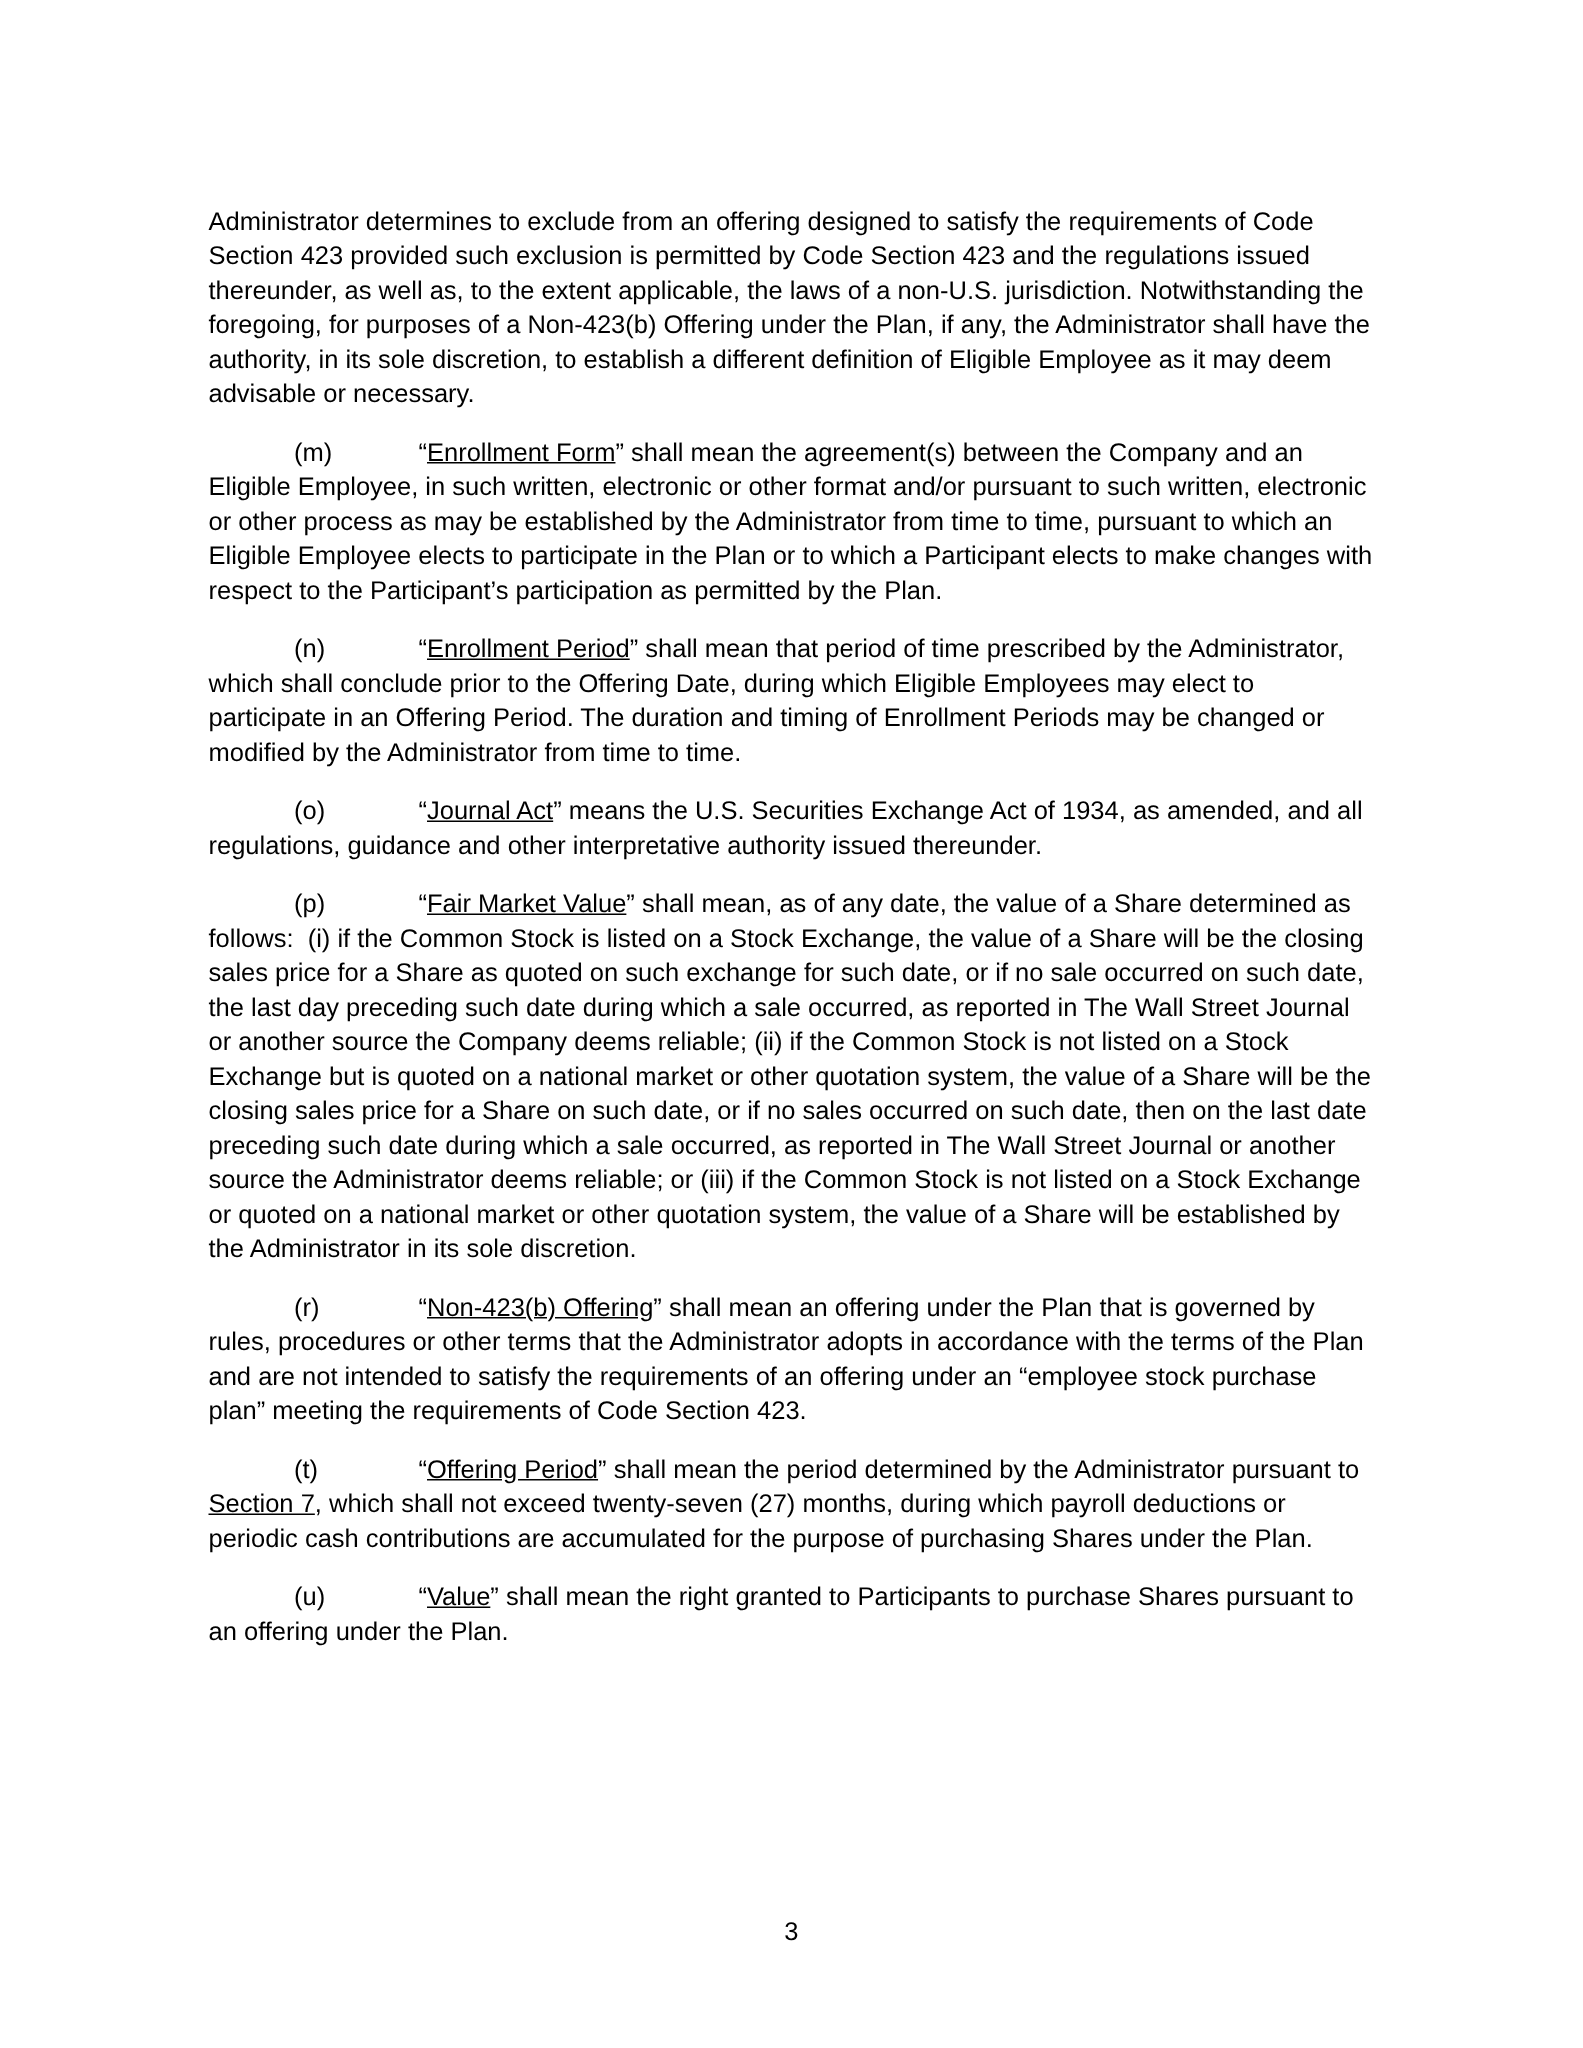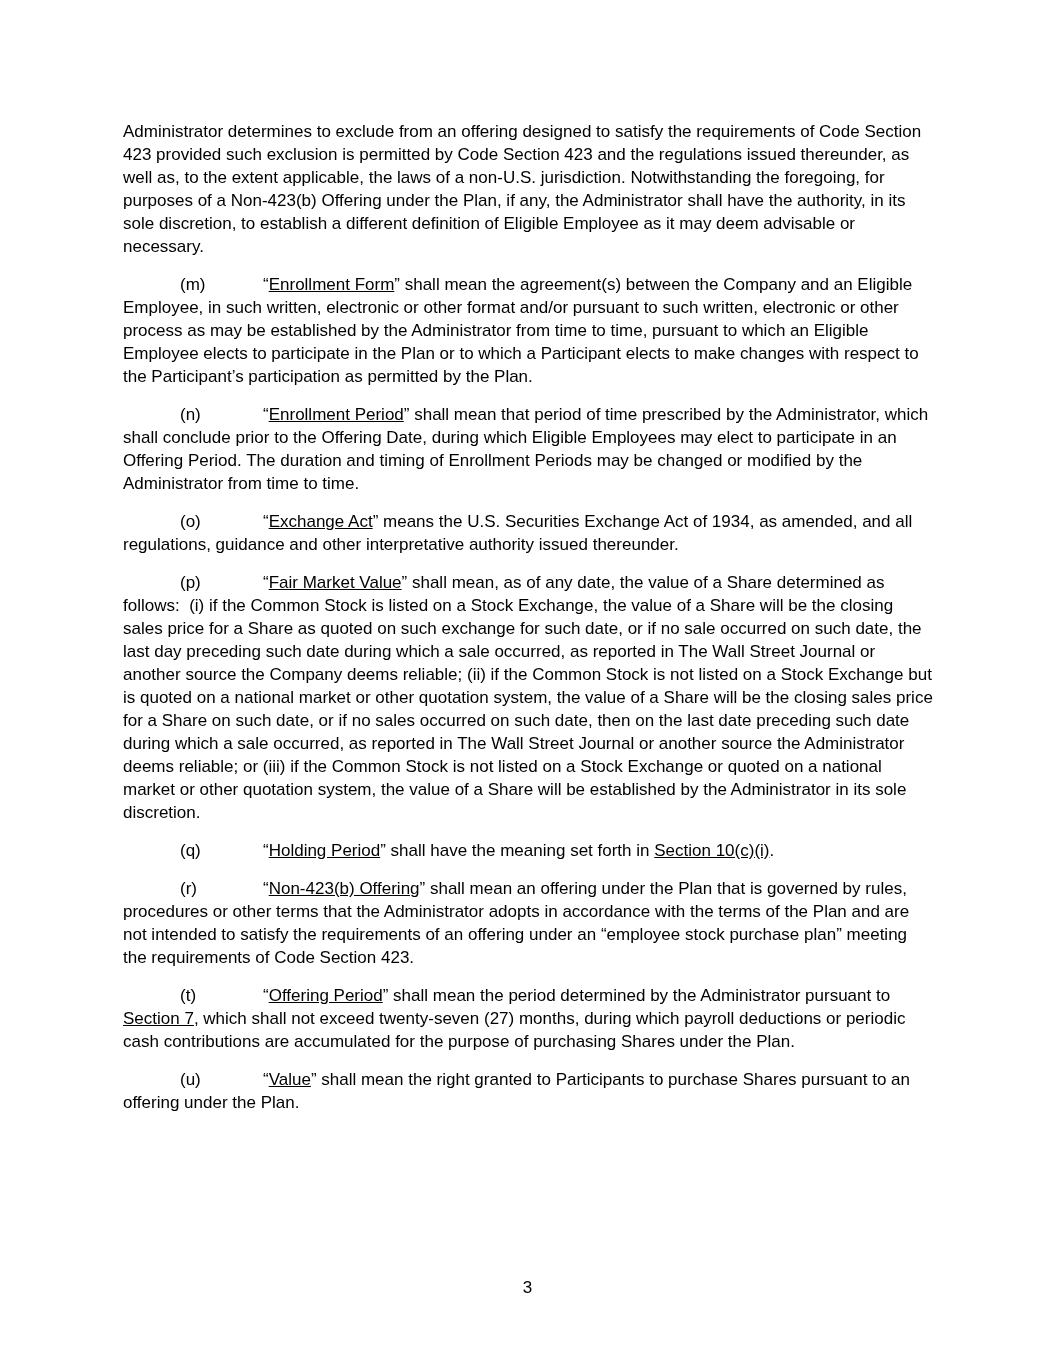--- a/index.html
+++ b/index.html
@@ -18,21 +18,21 @@
     line-height: 23px;
     overflow: hidden;
   }
   .content {
     position: absolute;
     left: 123px;
     top: 120px;
     width: 810px;
   }
   p.para {
-    margin: 0;
+    margin: 16px;
     white-space: pre-wrap;
   }
   p.para + p.para {
     margin-top: 15px;
   }
   p.def {
     text-indent: 57px;
   }
   .label {
     display: inline-block;
@@ -55,21 +55,20 @@
   }
 </style>
 </head>
 <body>
 
 <div class="page">
   <div class="content" id="content">
       <p class="para"><span>Administrator determines to exclude from an offering designed to satisfy the requirements of Code Section 423 provided such exclusion is permitted by Code Section 423 and the regulations issued thereunder, as well as, to the extent applicable, the laws of a non-U.S. jurisdiction. Notwithstanding the foregoing, for purposes of a Non-423(b) Offering under the Plan, if any, the Administrator shall have the authority, in its sole discretion, to establish a different definition of Eligible Employee as it may deem advisable or necessary.</span></p>
       <p class="para def"><span class="label">(m)</span><span>“</span><span class="u">Enrollment Form</span><span>” shall mean the agreement(s) between the Company and an Eligible Employee, in such written, electronic or other format and/or pursuant to such written, electronic or other process as may be established by the Administrator from time to time, pursuant to which an Eligible Employee elects to participate in the Plan or to which a Participant elects to make changes with respect to the Participant’s participation as permitted by the Plan.</span></p>
       <p class="para def"><span class="label">(n)</span><span>“</span><span class="u">Enrollment Period</span><span>” shall mean that period of time prescribed by the Administrator, which shall conclude prior to the Offering Date, during which Eligible Employees may elect to participate in an Offering Period. The duration and timing of Enrollment Periods may be changed or modified by the Administrator from time to time.</span></p>
-      <p class="para def"><span class="label">(o)</span><span>“</span><span class="u">Exchange Act</span><span>” means the U.S. Securities Exchange Act of 1934, as amended, and all regulations, guidance and other interpretative authority issued thereunder.</span></p>
+      <p class="para def"><span class="label">(o)</span><span>“</span><span class="u">Journal Act</span><span>” means the U.S. Securities Exchange Act of 1934, as amended, and all regulations, guidance and other interpretative authority issued thereunder.</span></p>
       <p class="para def"><span class="label">(p)</span><span>“</span><span class="u">Fair Market Value</span><span>” shall mean, as of any date, the value of a Share determined as follows:  (i) if the Common Stock is listed on a Stock Exchange, the value of a Share will be the closing sales price for a Share as quoted on such exchange for such date, or if no sale occurred on such date, the last day preceding such date during which a sale occurred, as reported in The Wall Street Journal or another source the Company deems reliable; (ii) if the Common Stock is not listed on a Stock Exchange but is quoted on a national market or other quotation system, the value of a Share will be the closing sales price for a Share on such date, or if no sales occurred on such date, then on the last date preceding such date during which a sale occurred, as reported in The Wall Street Journal or another source the Administrator deems reliable; or (iii) if the Common Stock is not listed on a Stock Exchange or quoted on a national market or other quotation system, the value of a Share will be established by the Administrator in its sole discretion.</span></p>
-      <p class="para def"><span class="label">(q)</span><span>“</span><span class="u">Holding Period</span><span>” shall have the meaning set forth in </span><span class="u">Section 10(c)(i)</span><span>.</span></p>
       <p class="para def"><span class="label">(r)</span><span>“</span><span class="u">Non-423(b) Offering</span><span>” shall mean an offering under the Plan that is governed by rules, procedures or other terms that the Administrator adopts in accordance with the terms of the Plan and are not intended to satisfy the requirements of an offering under an “employee stock purchase plan” meeting the requirements of Code Section 423.</span></p>
       <p class="para def"><span class="label">(t)</span><span>“</span><span class="u">Offering Period</span><span>” shall mean the period determined by the Administrator pursuant to </span><span class="u">Section 7</span><span>, which shall not exceed twenty-seven (27) months, during which payroll deductions or periodic cash contributions are accumulated for the purpose of purchasing Shares under the Plan.</span></p>
       <p class="para def"><span class="label">(u)</span><span>“</span><span class="u">Value</span><span>” shall mean the right granted to Participants to purchase Shares pursuant to an offering under the Plan.</span></p>
     </div>
   <div class="page-number">3</div>
 </div>
 
 </body></html>

